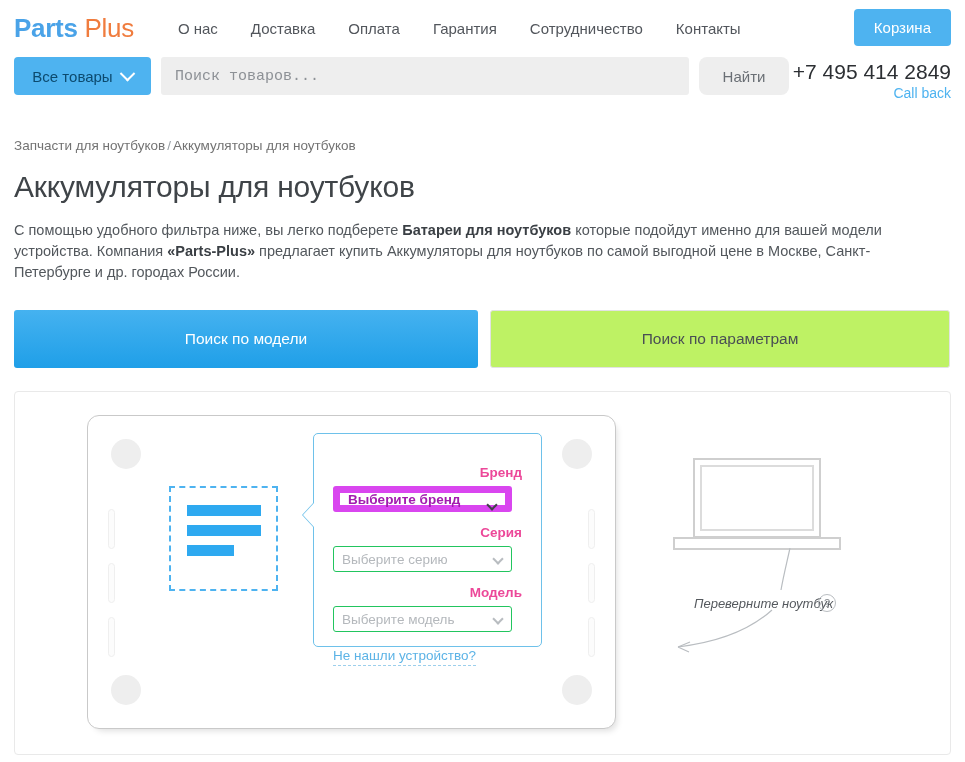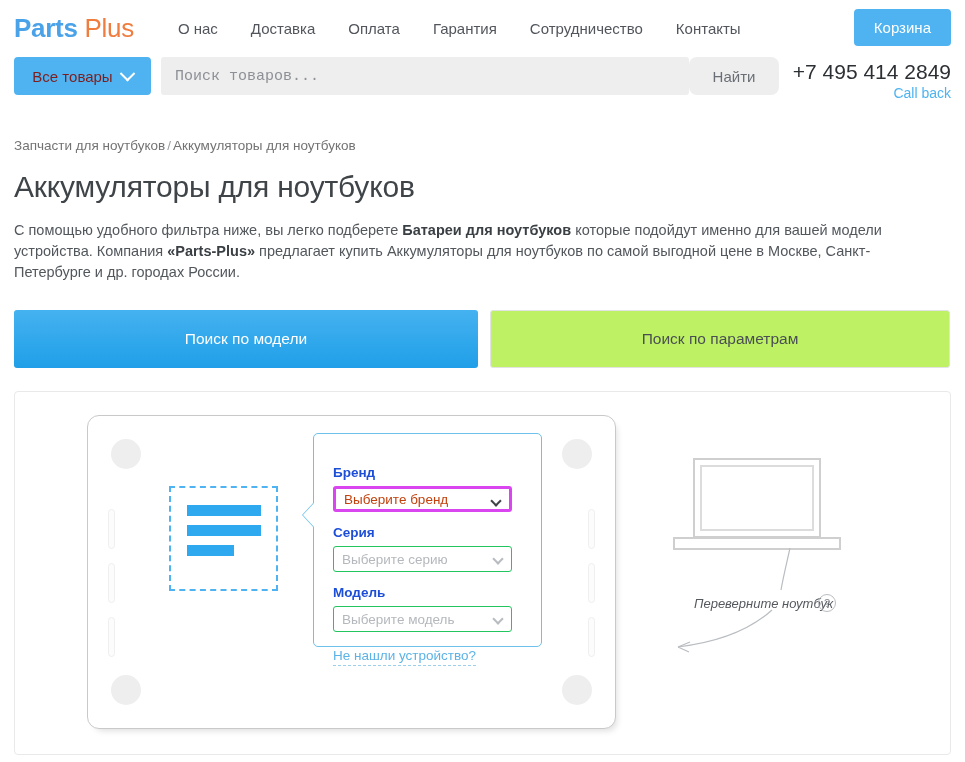--- a/index.html
+++ b/index.html
@@ -54,21 +54,21 @@
   
   .searchrow {
     display: flex;
     align-items: flex-start;
     padding: 0 14px;
     height: 62px;
     position: relative;
   }
   .allgoods {
     background: #4eb3f0;
-    color: #7f1d1d;
+    color: #0c4a6e;
     border: none;
     border-radius: 4px;
     height: 38px;
     width: 137px;
     font-size: 15px;
     display: flex;
     align-items: center;
     justify-content: center;
     gap: 9px;
     cursor: pointer;
@@ -88,20 +88,21 @@
     background: #eeeeee;
     border: none;
     border-radius: 3px;
     padding: 0 14px;
     font-size: 15px;
     color: #888c90;
     font-family: Liberation Mono, monospace;
   }
   .searchinput::placeholder { color: #8d9196; }
   .findbtn {
+    margin-left: 10px;
     height: 38px;
     width: 90px;
     background: #eeeeee;
     border: none;
     border-radius: 8px;
     font-size: 15px;
     color: #6a6f75;
     cursor: pointer;
     font-family: inherit;
   }
@@ -268,35 +269,36 @@
     left: -11px; top: 68px;
     width: 0; height: 0;
     border-top: 13px solid transparent;
     border-bottom: 13px solid transparent;
     border-right: 12px solid #fff;
   }
 
   .field-label {
     font-size: 13.5px;
     font-weight: bold;
-    color: #1d4ed8;
+    color: #ec4899;
     margin-bottom: 6px;
+    text-align: right;
   }
   .field-label:not(:first-child) { margin-top: 13px; }
 
   .sel {
     position: relative;
     width: 179px; height: 26px;
     border-radius: 3px;
     display: flex;
     align-items: center;
     padding: 0 8px;
     font-size: 13.5px;
   }
-  .sel.enabled { border: 3px solid #d946ef; color: #c2410c; }
+  .sel.enabled { border: 7px solid #d946ef; color: #a21caf; font-weight: bold; }
   .sel.disabled { border: 1px solid #22c55e; color: #b4b8bc; }
   .sel .caret {
     position: absolute;
     right: 9px; top: 8px;
     width: 8px; height: 8px;
     border-right: 2px solid #3f4449;
     border-bottom: 2px solid #3f4449;
     transform: rotate(45deg);
   }
   .sel.disabled .caret {

